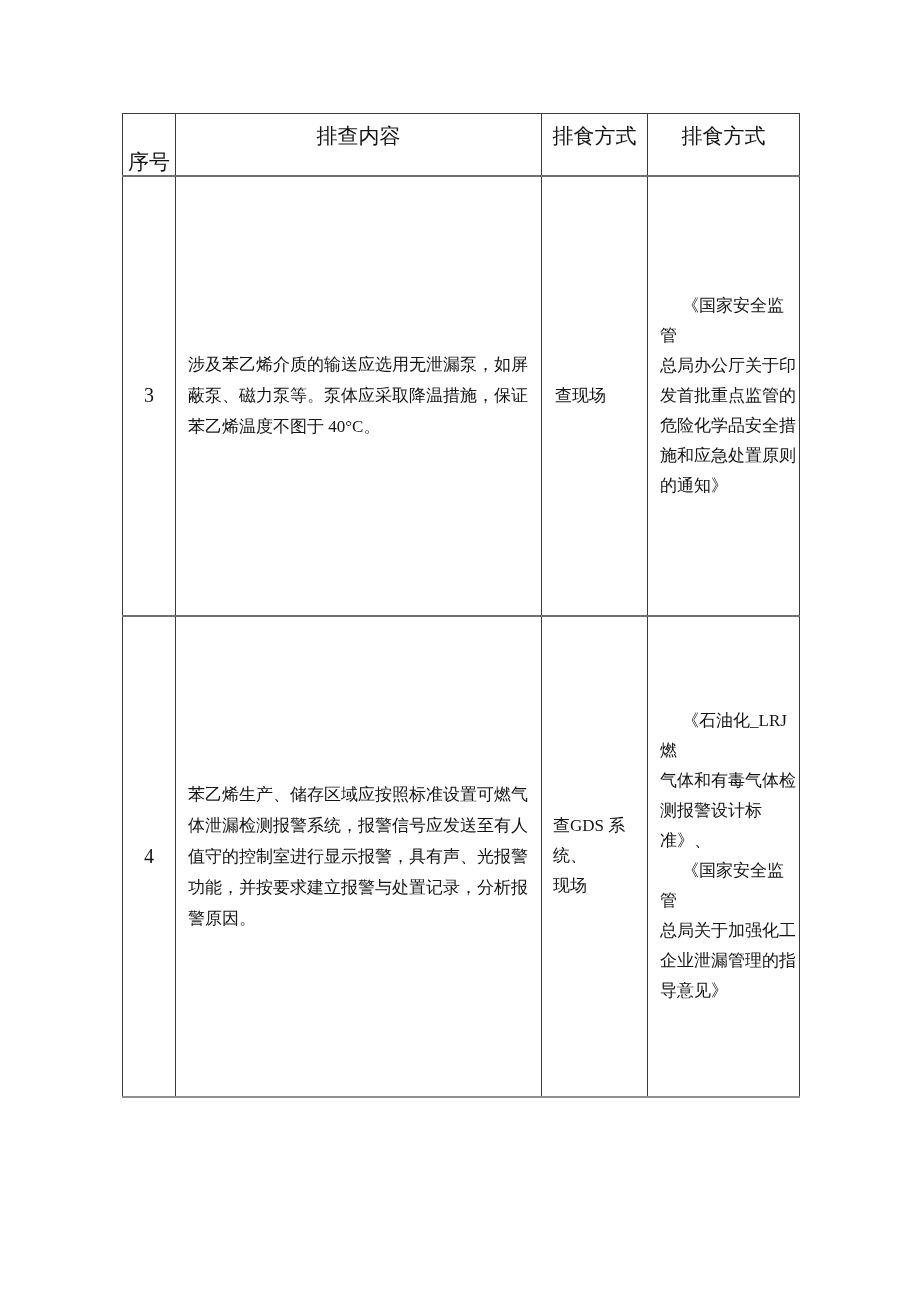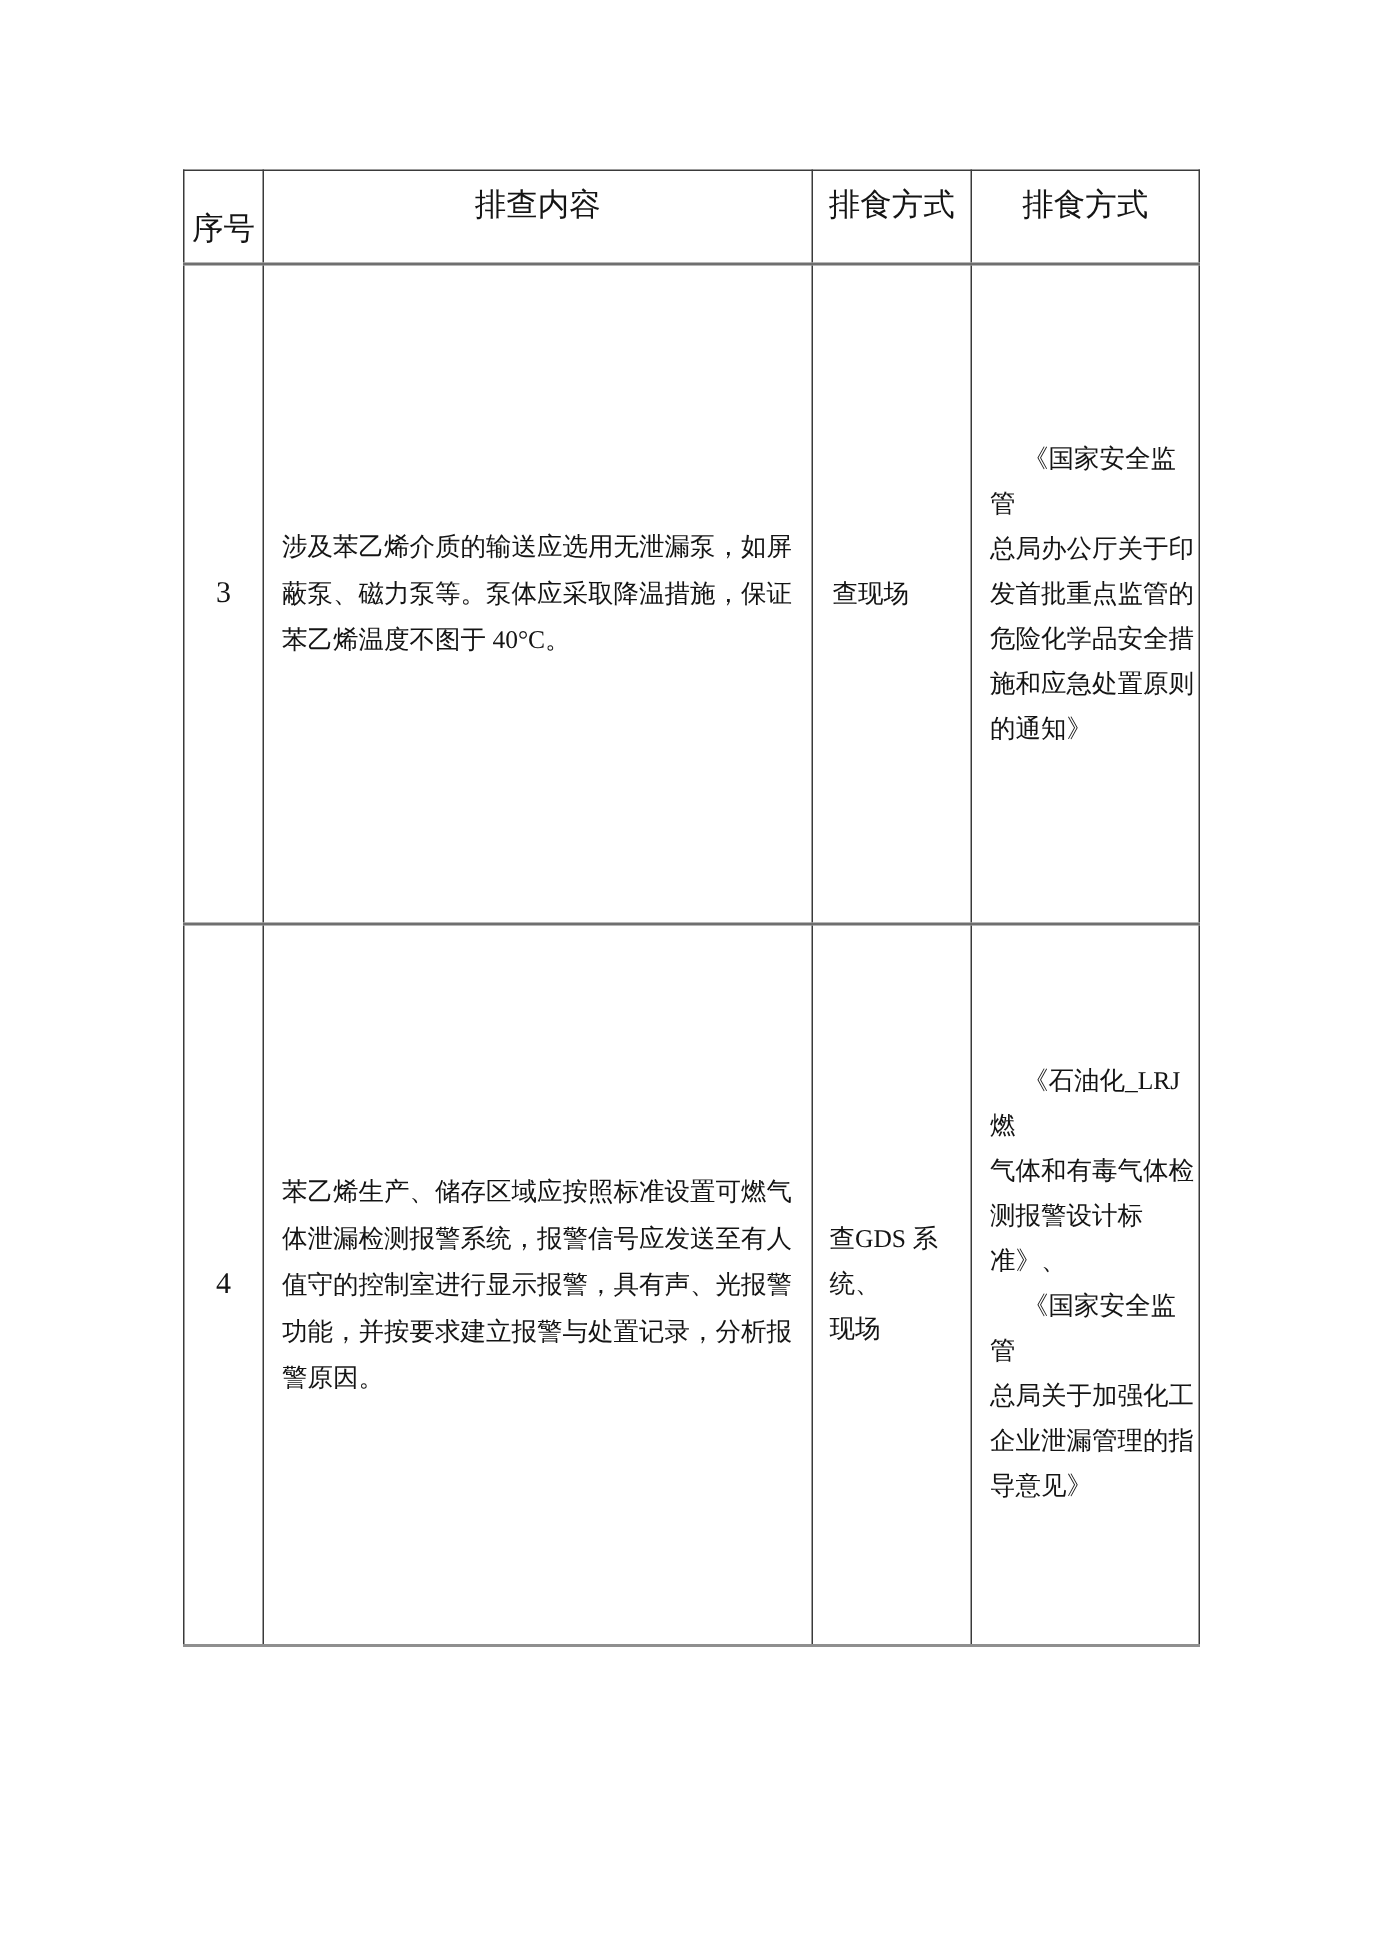--- a/index.html
+++ b/index.html
@@ -36,21 +36,21 @@
   
   tr.hdr-row td {
     height: 62px;
     border-bottom: 2px solid #6f6f6f;
     vertical-align: bottom;
     text-align: center;
     font-size: 21px;
     padding-bottom: 28px;
     line-height: 22px;
   }
-  tr.hdr-row td.hdr-no { padding-bottom: 12px; }
+  tr.hdr-row td.hdr-no { padding-bottom: 2px; }
 
   
   tr.row-3 td { height: 440px; border-bottom: 2px solid #6f6f6f; }
   tr.row-4 td { height: 481px; border-bottom: 2px solid #8f8f8f; }
 
   td.num-cell {
     text-align: center;
     font-size: 20px;
   }
   td.content-cell { padding: 0 1px; }

